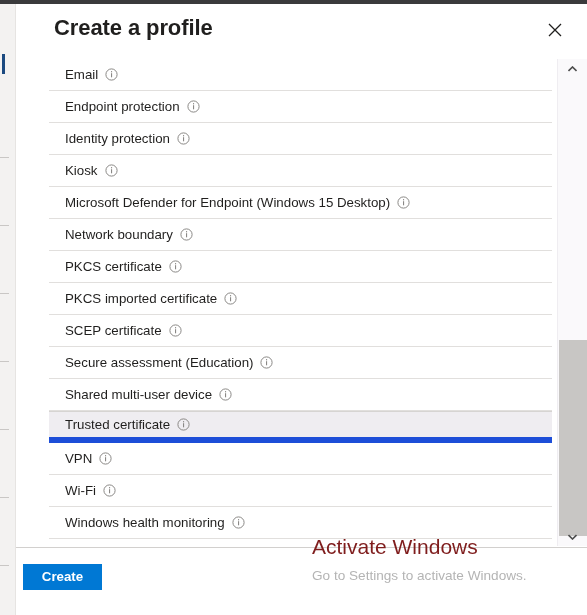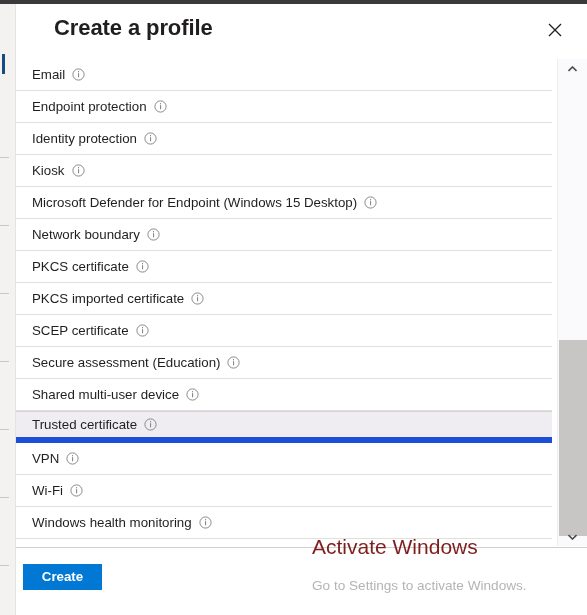--- a/index.html
+++ b/index.html
@@ -96,20 +96,21 @@
   .row {
     position: relative;
     height: 32px;
     box-sizing: border-box;
     border-bottom: 1px solid #e1dfdd;
     display: flex;
     align-items: center;
     padding-left: 16px;
     cursor: pointer;
     background: #ffffff;
+    margin-left: 33px;
   }
   .row.selected {
     background: #efedf1;
     border-top: 1px solid #d6d4d2;
     border-bottom: 6px solid #1d4ed8;
   }
   .row-label {
     font-size: 13.3px;
     color: #201f1e;
     white-space: nowrap;
@@ -198,21 +199,21 @@
   .wm-title {
     font-size: 21px;
     color: #7f1d1d;
     line-height: 26px;
     white-space: nowrap;
   }
   .wm-sub {
     font-size: 13.6px;
     color: #b4b4b4;
     line-height: 20px;
-    margin-top: 16px;
+    margin-top: 6px;
     white-space: nowrap;
   }
 </style>
 </head>
 <body>
 
 <div class="top-strip"></div>
 
 <div class="behind-page">
   <div class="behind-accent"></div>

